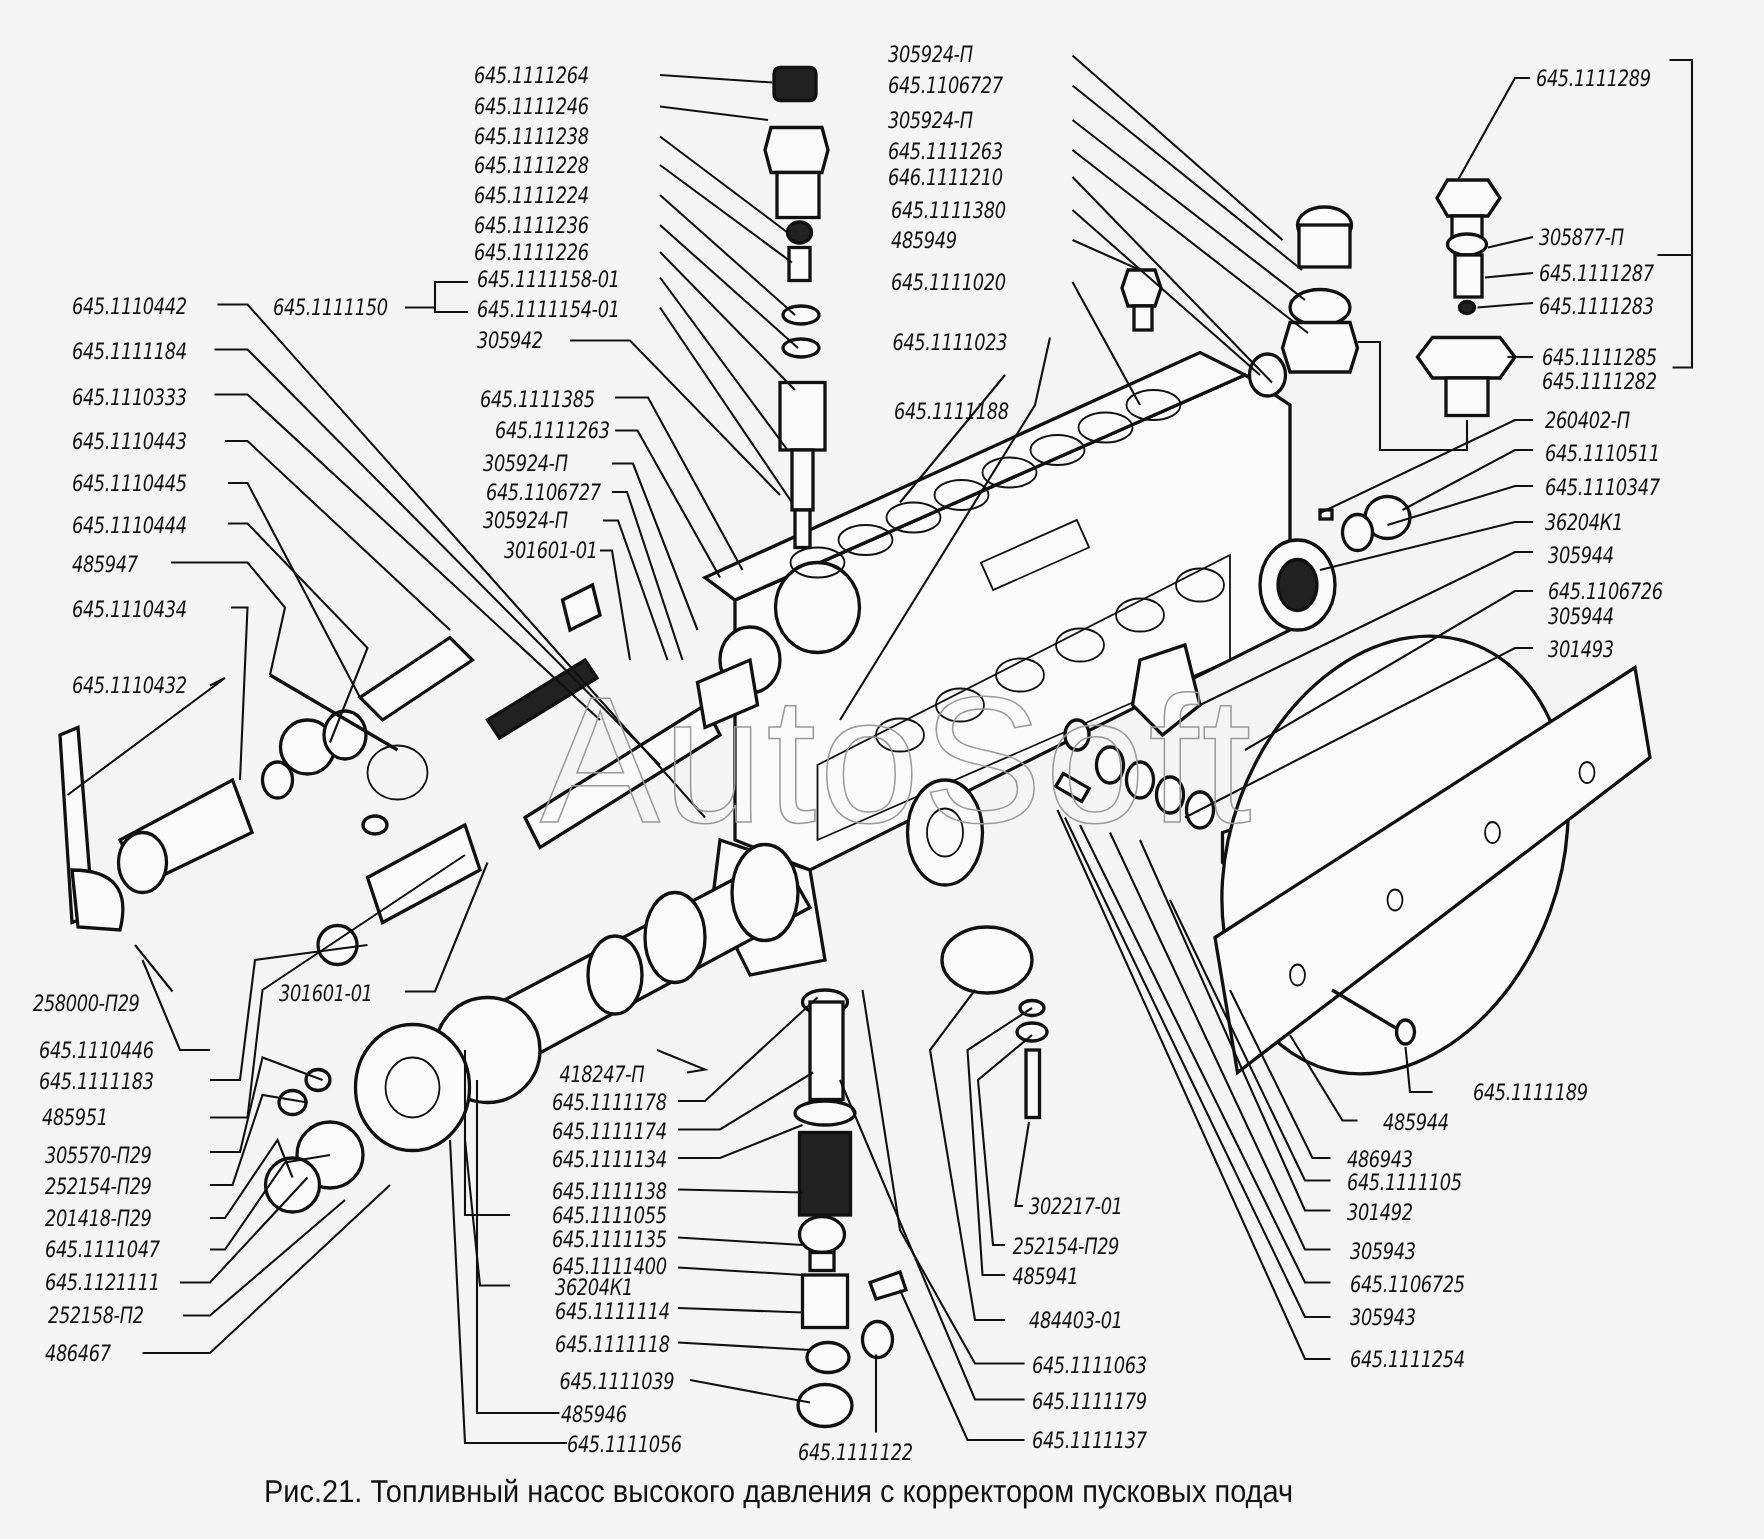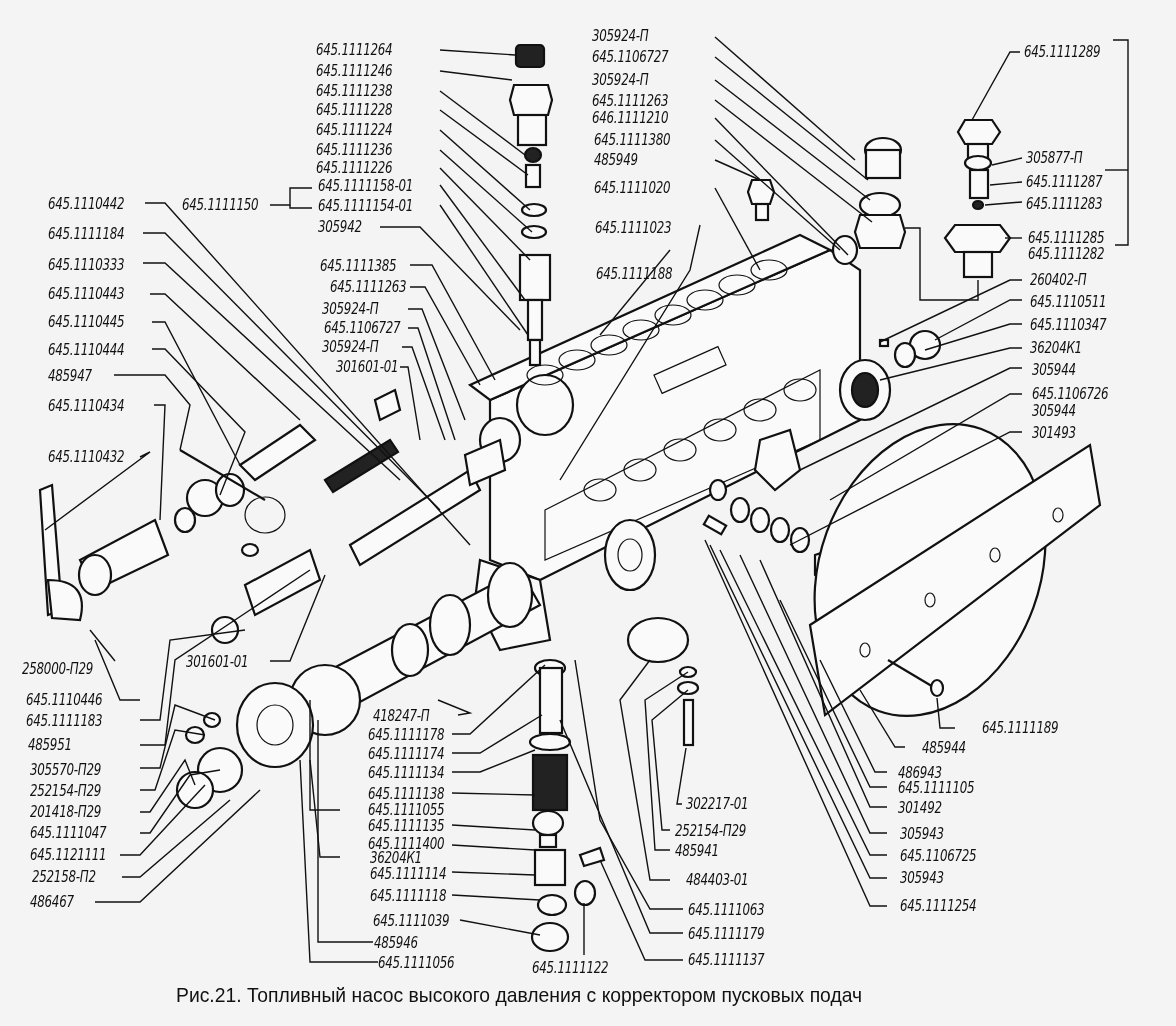--- a/index.html
+++ b/index.html
@@ -371,14 +371,15 @@
 <div class="lbl" style="left:982px;top:720px">645.1111189</div>
 <div class="lbl" style="left:922px;top:740px">485944</div>
 <div class="lbl" style="left:898px;top:765px">486943</div>
 <div class="lbl" style="left:898px;top:780px">645.1111105</div>
 <div class="lbl" style="left:898px;top:800px">301492</div>
 <div class="lbl" style="left:900px;top:826px">305943</div>
 <div class="lbl" style="left:900px;top:848px">645.1106725</div>
 <div class="lbl" style="left:900px;top:870px">305943</div>
 <div class="lbl" style="left:900px;top:898px">645.1111254</div>
 
+<div class="watermark">AutoSoft</div>
 <div class="caption">Рис.21. Топливный насос высокого давления с корректором пусковых подач</div>
 </div>
 
 </body></html>

